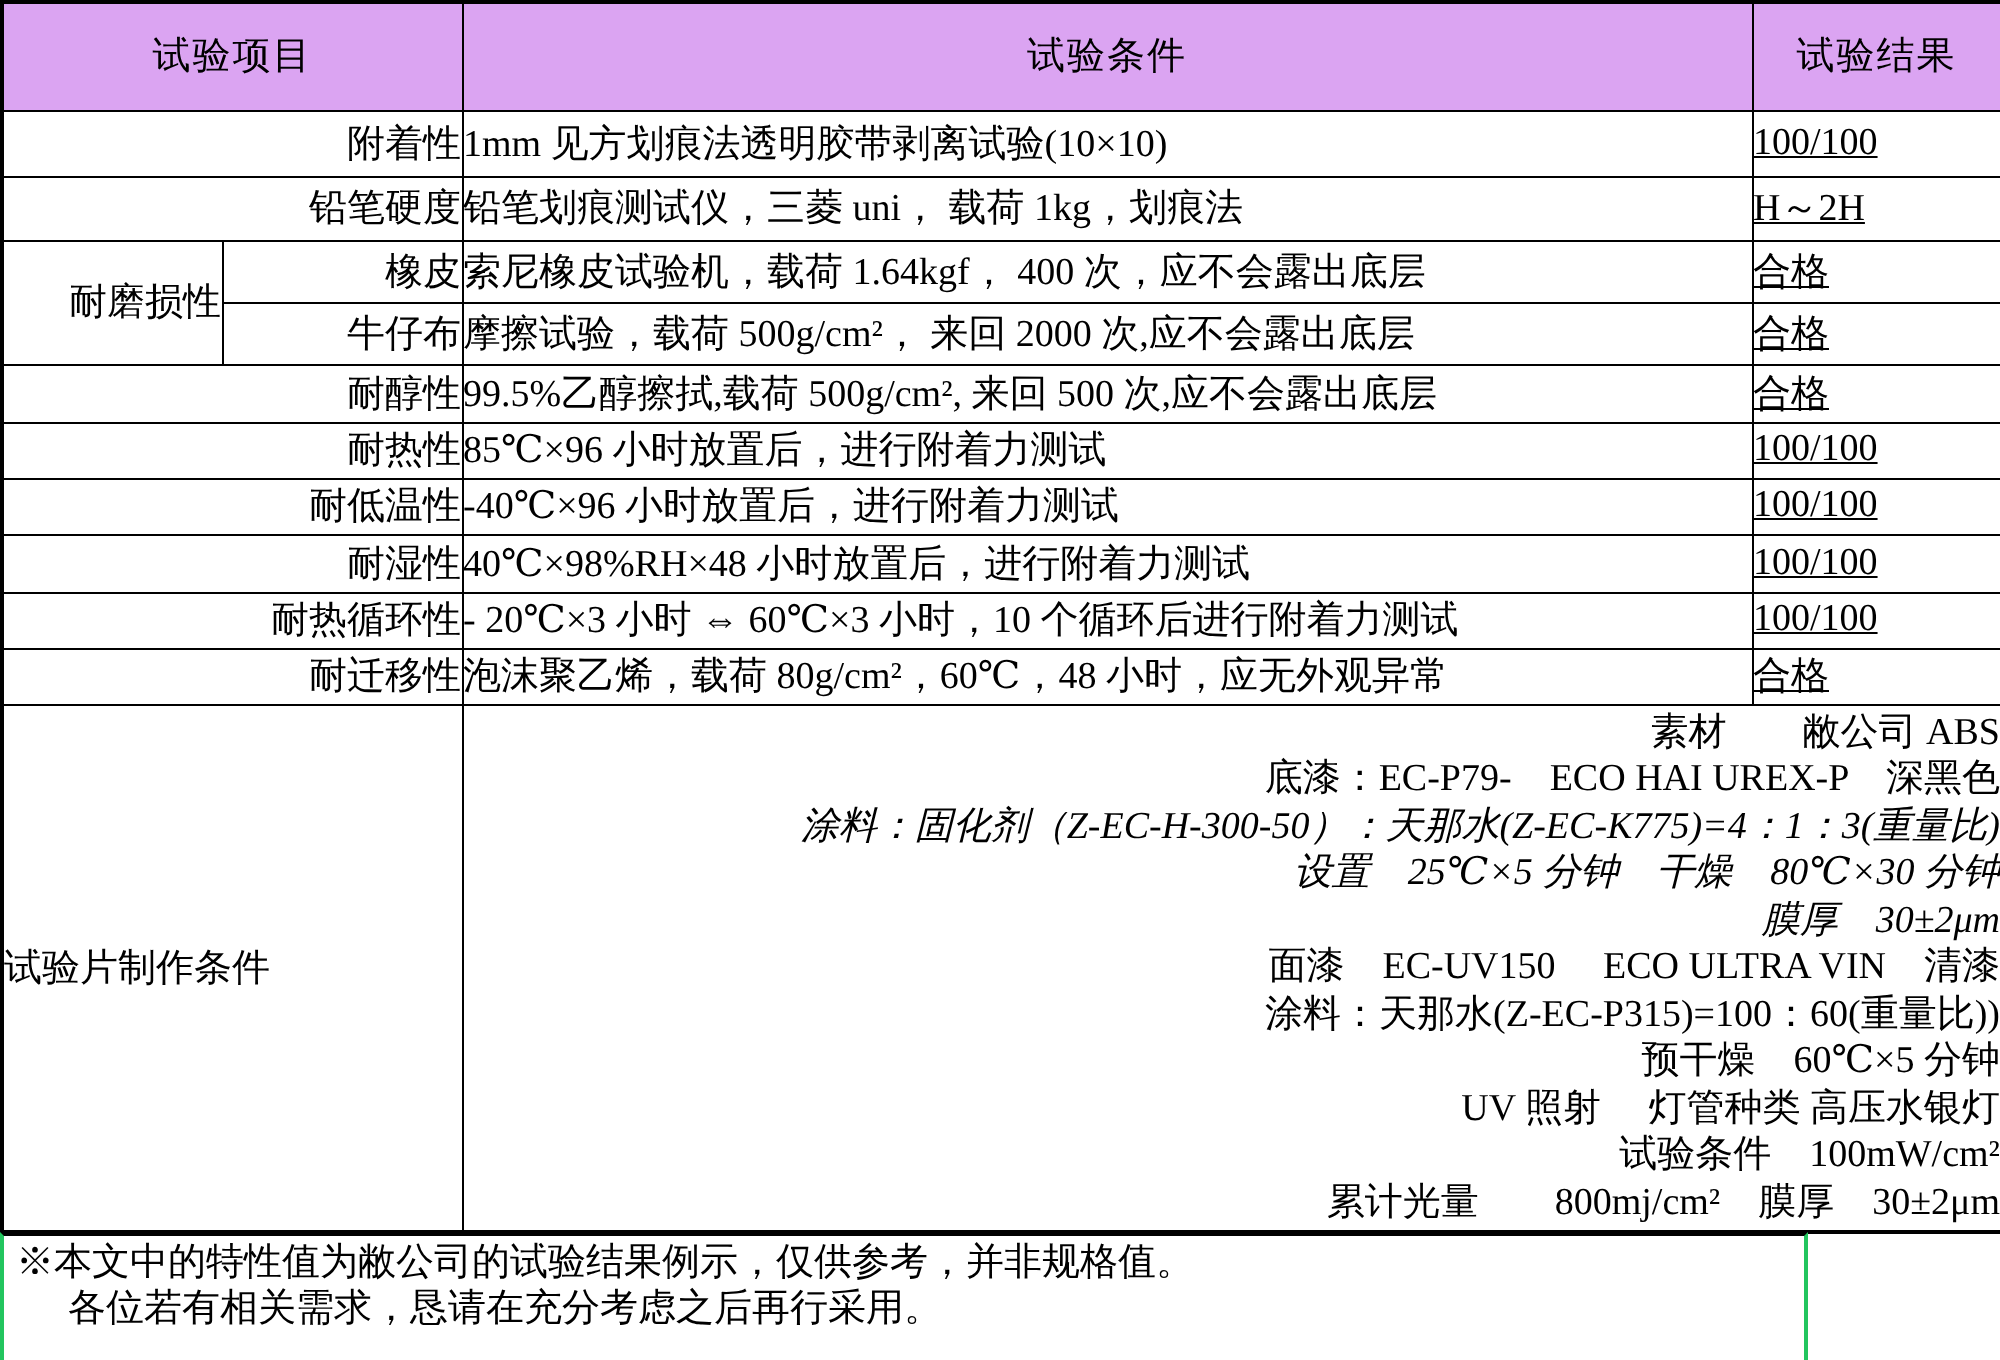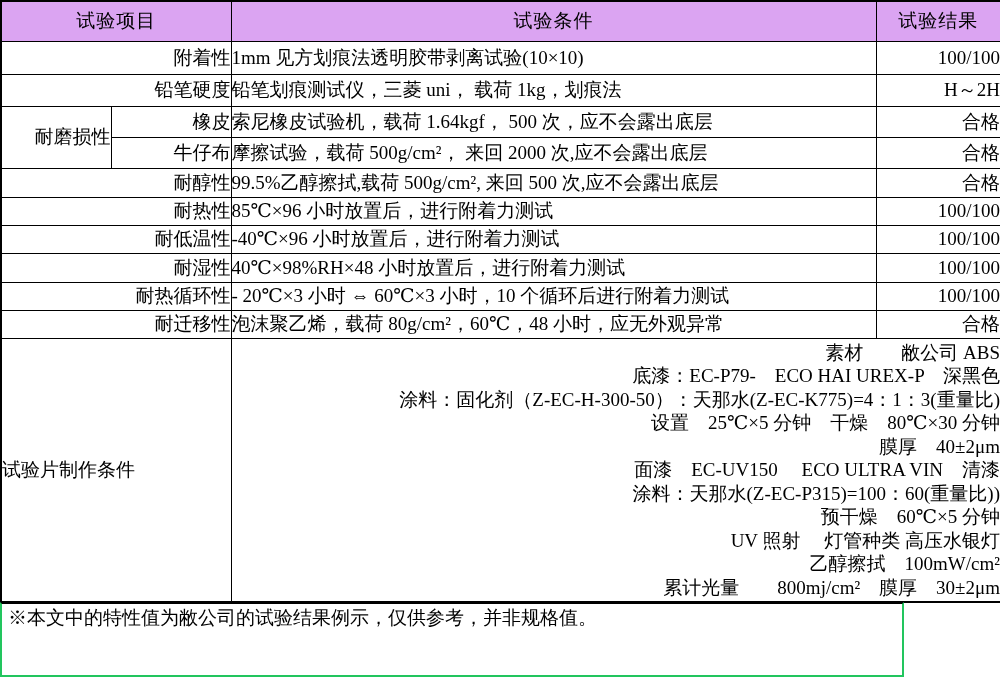--- a/index.html
+++ b/index.html
@@ -22,30 +22,30 @@
     white-space:nowrap;
     padding:0;
     vertical-align:middle;
   }
   th.hdr{
     background:#dba4f2;
     text-align:center;
     font-size:20px;
     letter-spacing:1px;
   }
-  tr.hdr-row{height:40px;}
+  tr.hdr-row{height:54px;}
   .c-item{padding-left:10px;text-align:right;}
   .c-sub{padding-left:12px;text-align:right;}
   .c-cond{padding-left:8px;text-align:left;}
-  .c-res{text-align:right;}
+  .c-res{text-align:left;text-decoration:underline;}
   td.prep-label{padding-left:12px;vertical-align:middle;}
   td.prep-cell{vertical-align:top;padding:5px 0 0 8px;text-align:right;}
   .prep-line{line-height:23.5px;height:23.5px;white-space:nowrap;}
   .ind0{padding-left:0;}
-  .ind1{padding-left:62px;}
+  .ind1{padding-left:62px;font-style:italic;}
   .ind1b{padding-left:74px;}
   .ind2{padding-left:140px;}
   .notes{
     box-sizing:border-box;
     width:904px;height:75px;
     border:2px solid #22c55e;
     border-top:2px solid #000;
     margin-top:-1px;
     padding:2px 6px;
   }
@@ -78,21 +78,21 @@
 
   <tr style="height:32px">
     <td class="c-item" colspan="2">铅笔硬度</td>
     <td class="c-cond">铅笔划痕测试仪，三菱 uni， 载荷 1kg，划痕法</td>
     <td class="c-res">H～2H</td>
   </tr>
 
   <tr style="height:31px">
     <td class="c-item" rowspan="2">耐磨损性</td>
     <td class="c-sub">橡皮</td>
-    <td class="c-cond">索尼橡皮试验机，载荷 1.64kgf， 500 次，应不会露出底层</td>
+    <td class="c-cond">索尼橡皮试验机，载荷 1.64kgf， 400 次，应不会露出底层</td>
     <td class="c-res">合格</td>
   </tr>
 
   <tr style="height:31px">
     <td class="c-sub">牛仔布</td>
     <td class="c-cond">摩擦试验，载荷 500g/cm²， 来回 2000 次,应不会露出底层</td>
     <td class="c-res">合格</td>
   </tr>
 
   <tr style="height:29px">
@@ -131,27 +131,28 @@
     <td class="c-res">合格</td>
   </tr>
 
   <tr style="height:264px">
     <td class="prep-label" colspan="2">试验片制作条件</td>
     <td class="prep-cell" colspan="2">
       <div class="prep-line ind0">素材　　敝公司 ABS</div>
       <div class="prep-line ind0">底漆：EC-P79-　ECO HAI UREX-P　深黑色</div>
       <div class="prep-line ind1">涂料：固化剂（Z-EC-H-300-50）：天那水(Z-EC-K775)=4：1：3(重量比)</div>
       <div class="prep-line ind1">设置　25℃×5 分钟　干燥　80℃×30 分钟</div>
-      <div class="prep-line ind1">膜厚　40±2μm</div>
+      <div class="prep-line ind1">膜厚　30±2μm</div>
       <div class="prep-line ind0">面漆　EC-UV150　 ECO ULTRA VIN　清漆</div>
       <div class="prep-line ind1b">涂料：天那水(Z-EC-P315)=100：60(重量比))</div>
       <div class="prep-line ind1b">预干燥　60℃×5 分钟</div>
       <div class="prep-line ind1b">UV 照射　 灯管种类 高压水银灯</div>
-      <div class="prep-line ind2">乙醇擦拭　100mW/cm²</div>
+      <div class="prep-line ind2">试验条件　100mW/cm²</div>
       <div class="prep-line ind2">累计光量　　800mj/cm²　膜厚　30±2μm</div>
     </td>
   </tr>
 </tbody>
   </table>
 
 <div class="notes">
   <div class="note-line">※本文中的特性值为敝公司的试验结果例示，仅供参考，并非规格值。</div>
+  <div class="note-line note-indent">各位若有相关需求，恳请在充分考虑之后再行采用。</div>
 </div>
 
 </body></html>

